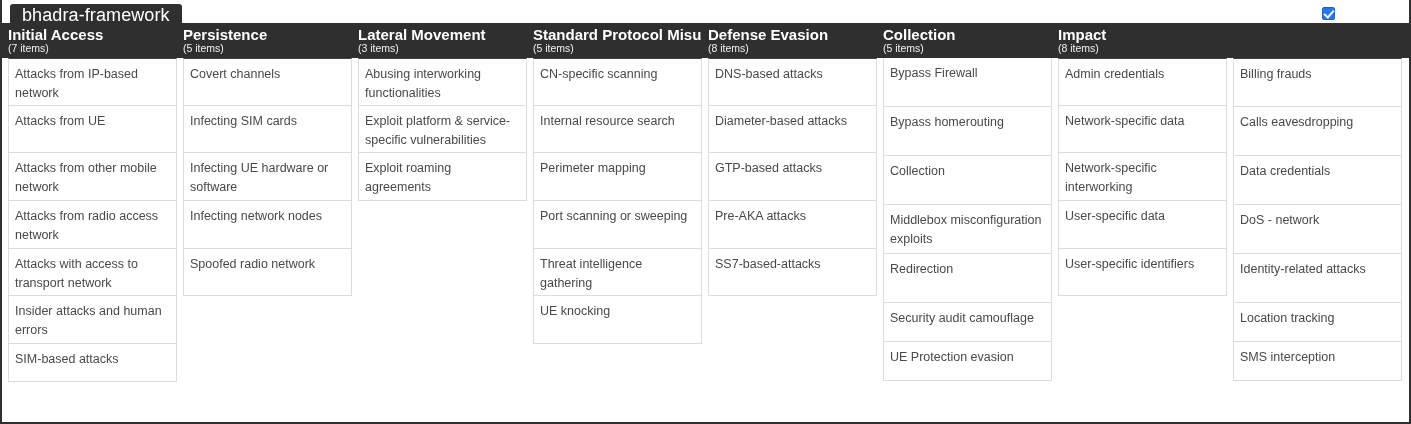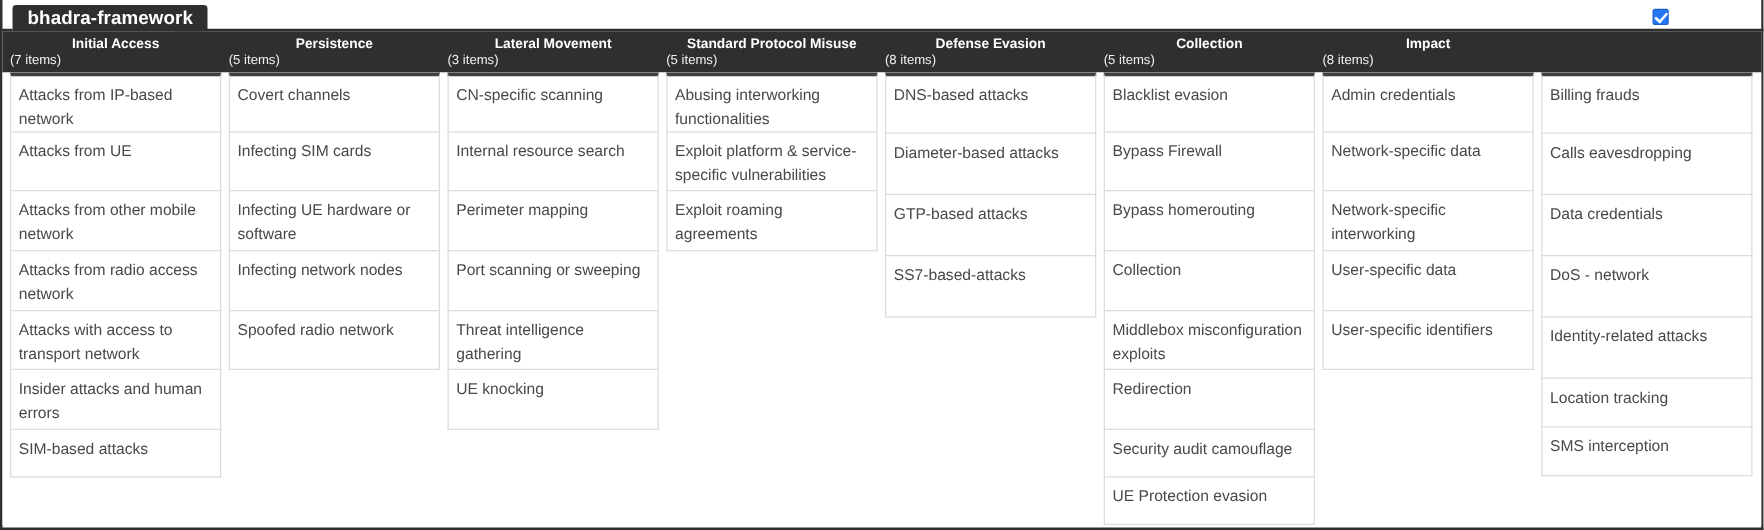--- a/index.html
+++ b/index.html
@@ -22,22 +22,22 @@
     position: relative;
     height: 25px;
     background: #ffffff;
     padding-left: 10px;
     display: flex;
     align-items: flex-end;
   }
   .tab {
     background: #2f2f2f;
     color: #ffffff;
-    font-size: 15px;
-    font-weight: bold;
+    font-size: 18px;
+    font-weight: normal;
     line-height: 1;
     padding: 6px 12px 6px 12px;
     height: 21px;
     display: flex;
     align-items: center;
     border-top-left-radius: 3px;
     border-top-right-radius: 3px;
     white-space: nowrap;
     letter-spacing: 0.1px;
   }
@@ -76,25 +76,24 @@
     background: #2f2f2f;
     display: flex;
   }
   .col-header {
     flex: 0 0 175px;
     padding: 3px 0 0 6px;
     color: #ffffff;
     overflow: hidden;
   }
   .col-header .ch-title {
-    font-size: 11px;
+    font-size: 15px;
     font-weight: bold;
     line-height: 14px;
     white-space: nowrap;
-    text-align: center;
   }
   .col-header .ch-count {
     font-size: 10.5px;
     line-height: 13px;
     color: #f2f2f2;
     white-space: nowrap;
   }
 
   
   .showall {
@@ -154,21 +153,21 @@
     margin-left: 6px;
     margin-right: 0;
     width: 169px;
     padding: 6px 7px 6px 6px;
     font-size: 12.5px;
     line-height: 19px;
     color: #494949;
     overflow: hidden;
     cursor: pointer;
   }
-  .cell.first { border-top: 3px solid #404040; }
+  .cell.first { border-top: 1px solid #404040; }
   .cell.h2 { height: 49px; }
   .cell.h1 { height: 39px; }
   .cell.empty {
     border: none;
     background: transparent;
     cursor: default;
   }
 </style>
 </head>
 <body>
@@ -241,50 +240,50 @@
         <div class="cell h2 first">Covert channels</div>
         <div class="cell h2">Infecting SIM cards</div>
         <div class="cell h2">Infecting UE hardware or software</div>
         <div class="cell h2">Infecting network nodes</div>
         <div class="cell h2">Spoofed radio network</div>
         <div class="cell h2 empty"></div>
         <div class="cell h1 empty"></div>
         <div class="cell h1 empty"></div>
       </div>
       <div class="col">
+        <div class="cell h2 first">Abusing interworking functionalities</div>
+        <div class="cell h2">Exploit platform &amp; service-specific vulnerabilities</div>
+        <div class="cell h2">Exploit roaming agreements</div>
+        <div class="cell h2 empty"></div>
+        <div class="cell h2 empty"></div>
+        <div class="cell h2 empty"></div>
+        <div class="cell h1 empty"></div>
+        <div class="cell h1 empty"></div>
+      </div>
+      <div class="col">
         <div class="cell h2 first">CN-specific scanning</div>
         <div class="cell h2">Internal resource search</div>
         <div class="cell h2">Perimeter mapping</div>
         <div class="cell h2">Port scanning or sweeping</div>
         <div class="cell h2">Threat intelligence gathering</div>
         <div class="cell h2">UE knocking</div>
         <div class="cell h1 empty"></div>
         <div class="cell h1 empty"></div>
       </div>
       <div class="col">
-        <div class="cell h2 first">Abusing interworking functionalities</div>
-        <div class="cell h2">Exploit platform &amp; service-specific vulnerabilities</div>
-        <div class="cell h2">Exploit roaming agreements</div>
-        <div class="cell h2 empty"></div>
-        <div class="cell h2 empty"></div>
-        <div class="cell h2 empty"></div>
-        <div class="cell h1 empty"></div>
-        <div class="cell h1 empty"></div>
-      </div>
-      <div class="col">
         <div class="cell h2 first">DNS-based attacks</div>
         <div class="cell h2">Diameter-based attacks</div>
         <div class="cell h2">GTP-based attacks</div>
+        <div class="cell h2">Pre-AKA attacks</div>
         <div class="cell h2">SS7-based-attacks</div>
         <div class="cell h2 empty"></div>
         <div class="cell h1 empty"></div>
         <div class="cell h1 empty"></div>
       </div>
       <div class="col">
-        <div class="cell h2 first">Blacklist evasion</div>
         <div class="cell h2">Bypass Firewall</div>
         <div class="cell h2">Bypass homerouting</div>
         <div class="cell h2">Collection</div>
         <div class="cell h2">Middlebox misconfiguration exploits</div>
         <div class="cell h2">Redirection</div>
         <div class="cell h1">Security audit camouflage</div>
         <div class="cell h1">UE Protection evasion</div>
       </div>
       <div class="col">
         <div class="cell h2 first">Admin credentials</div>

